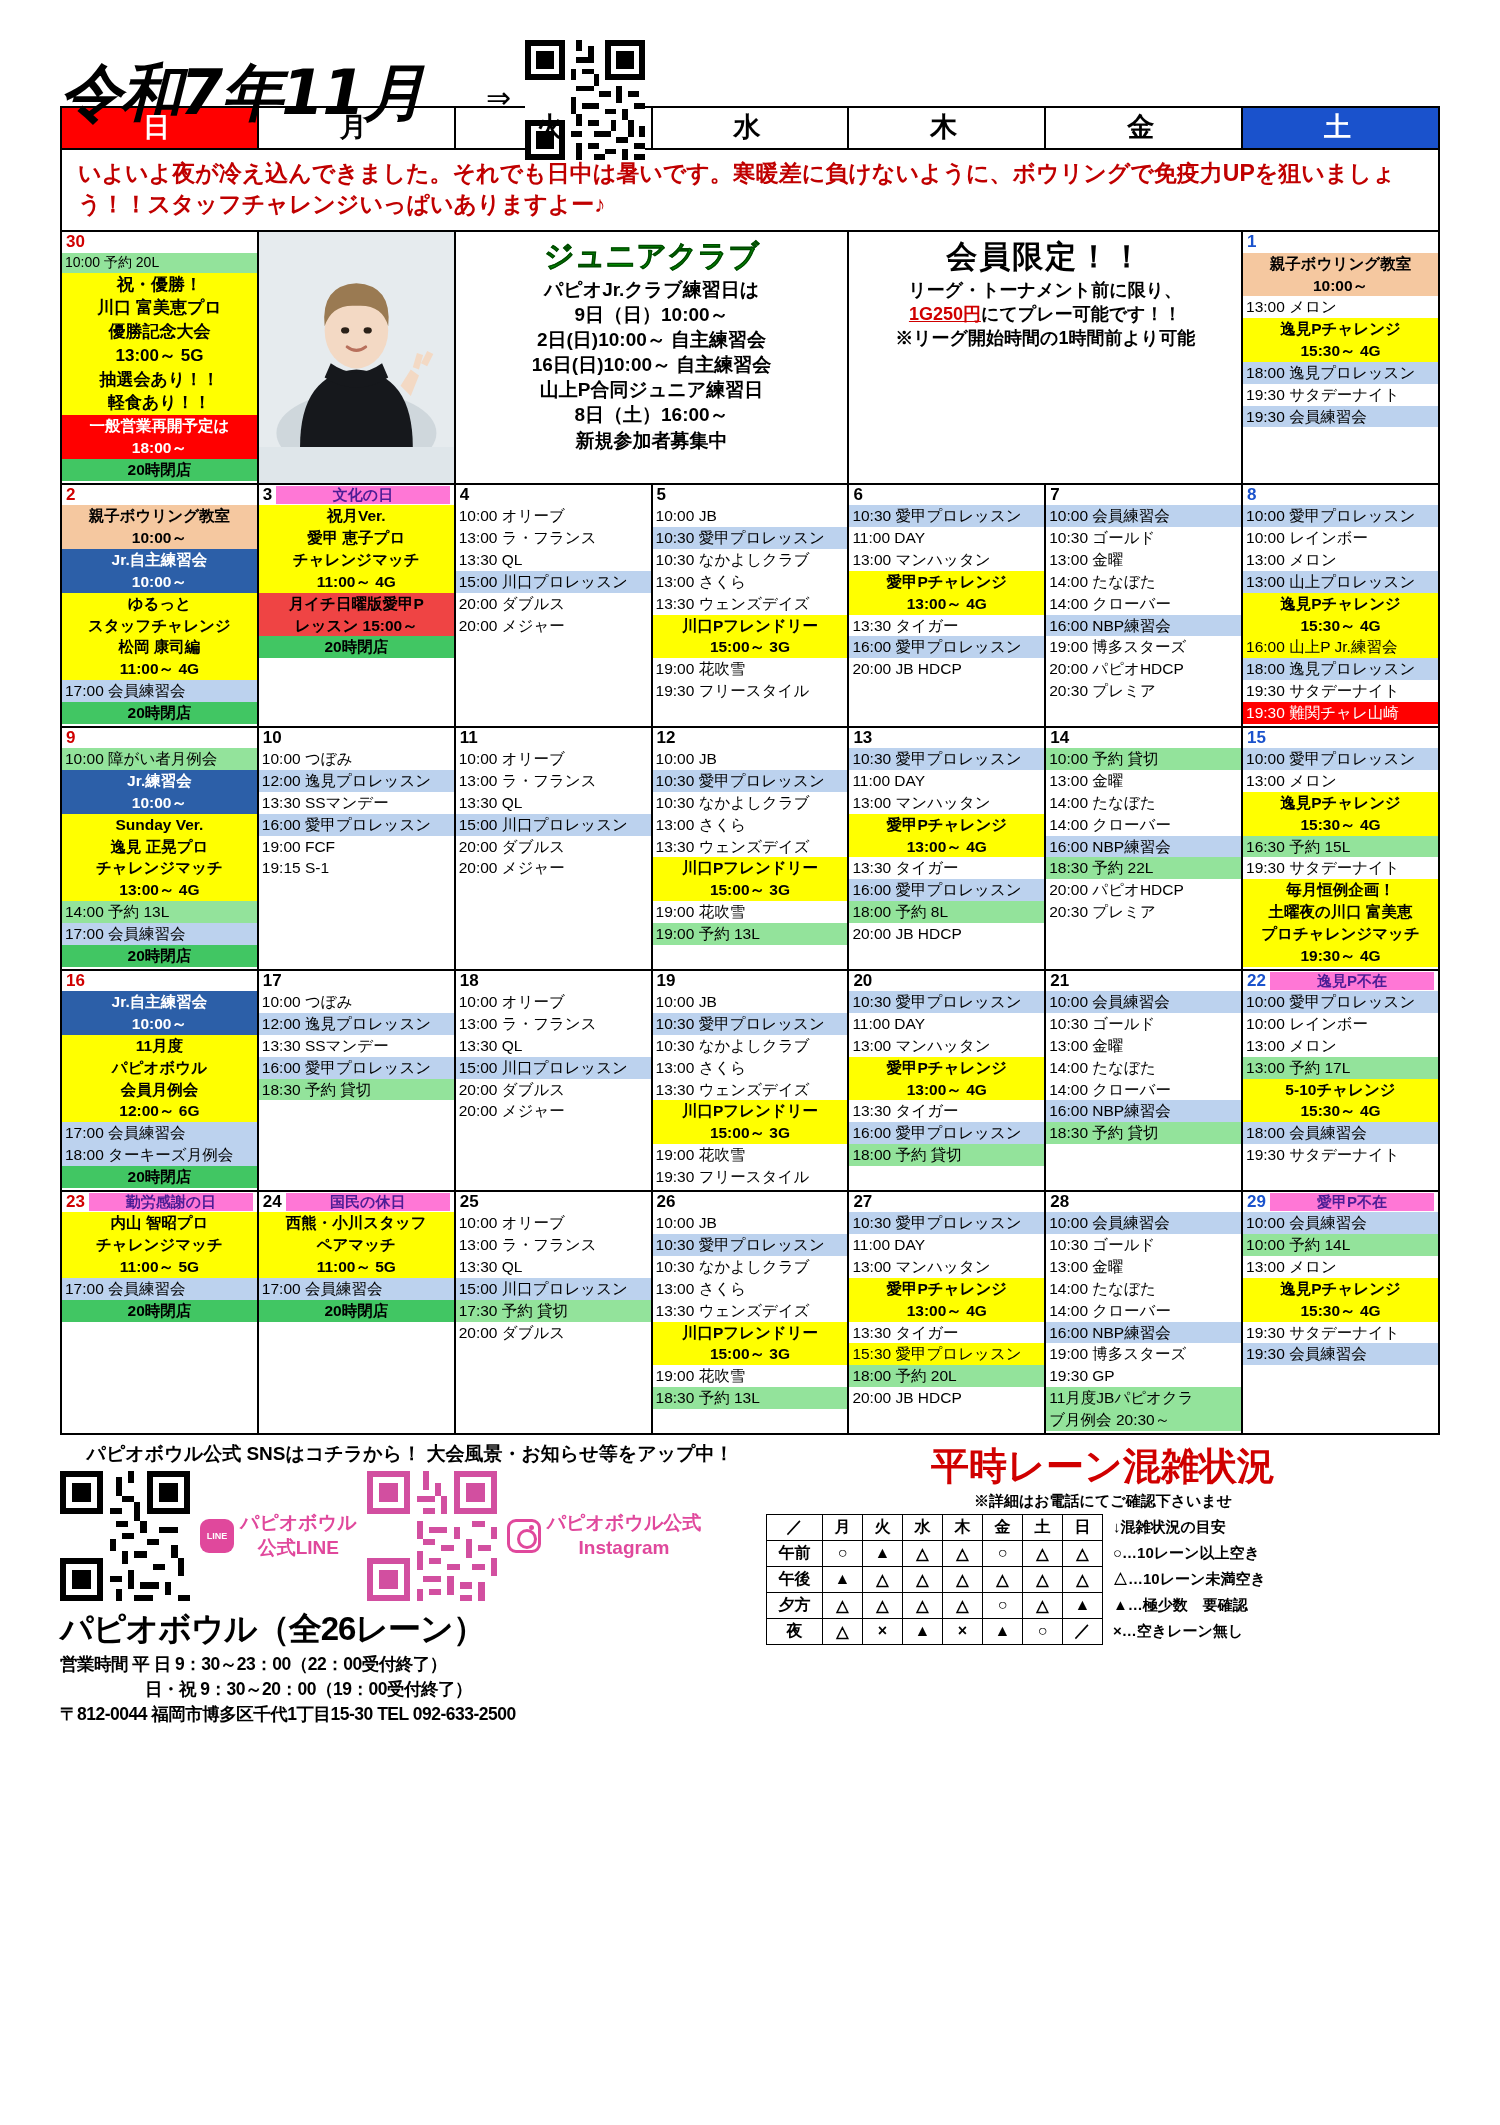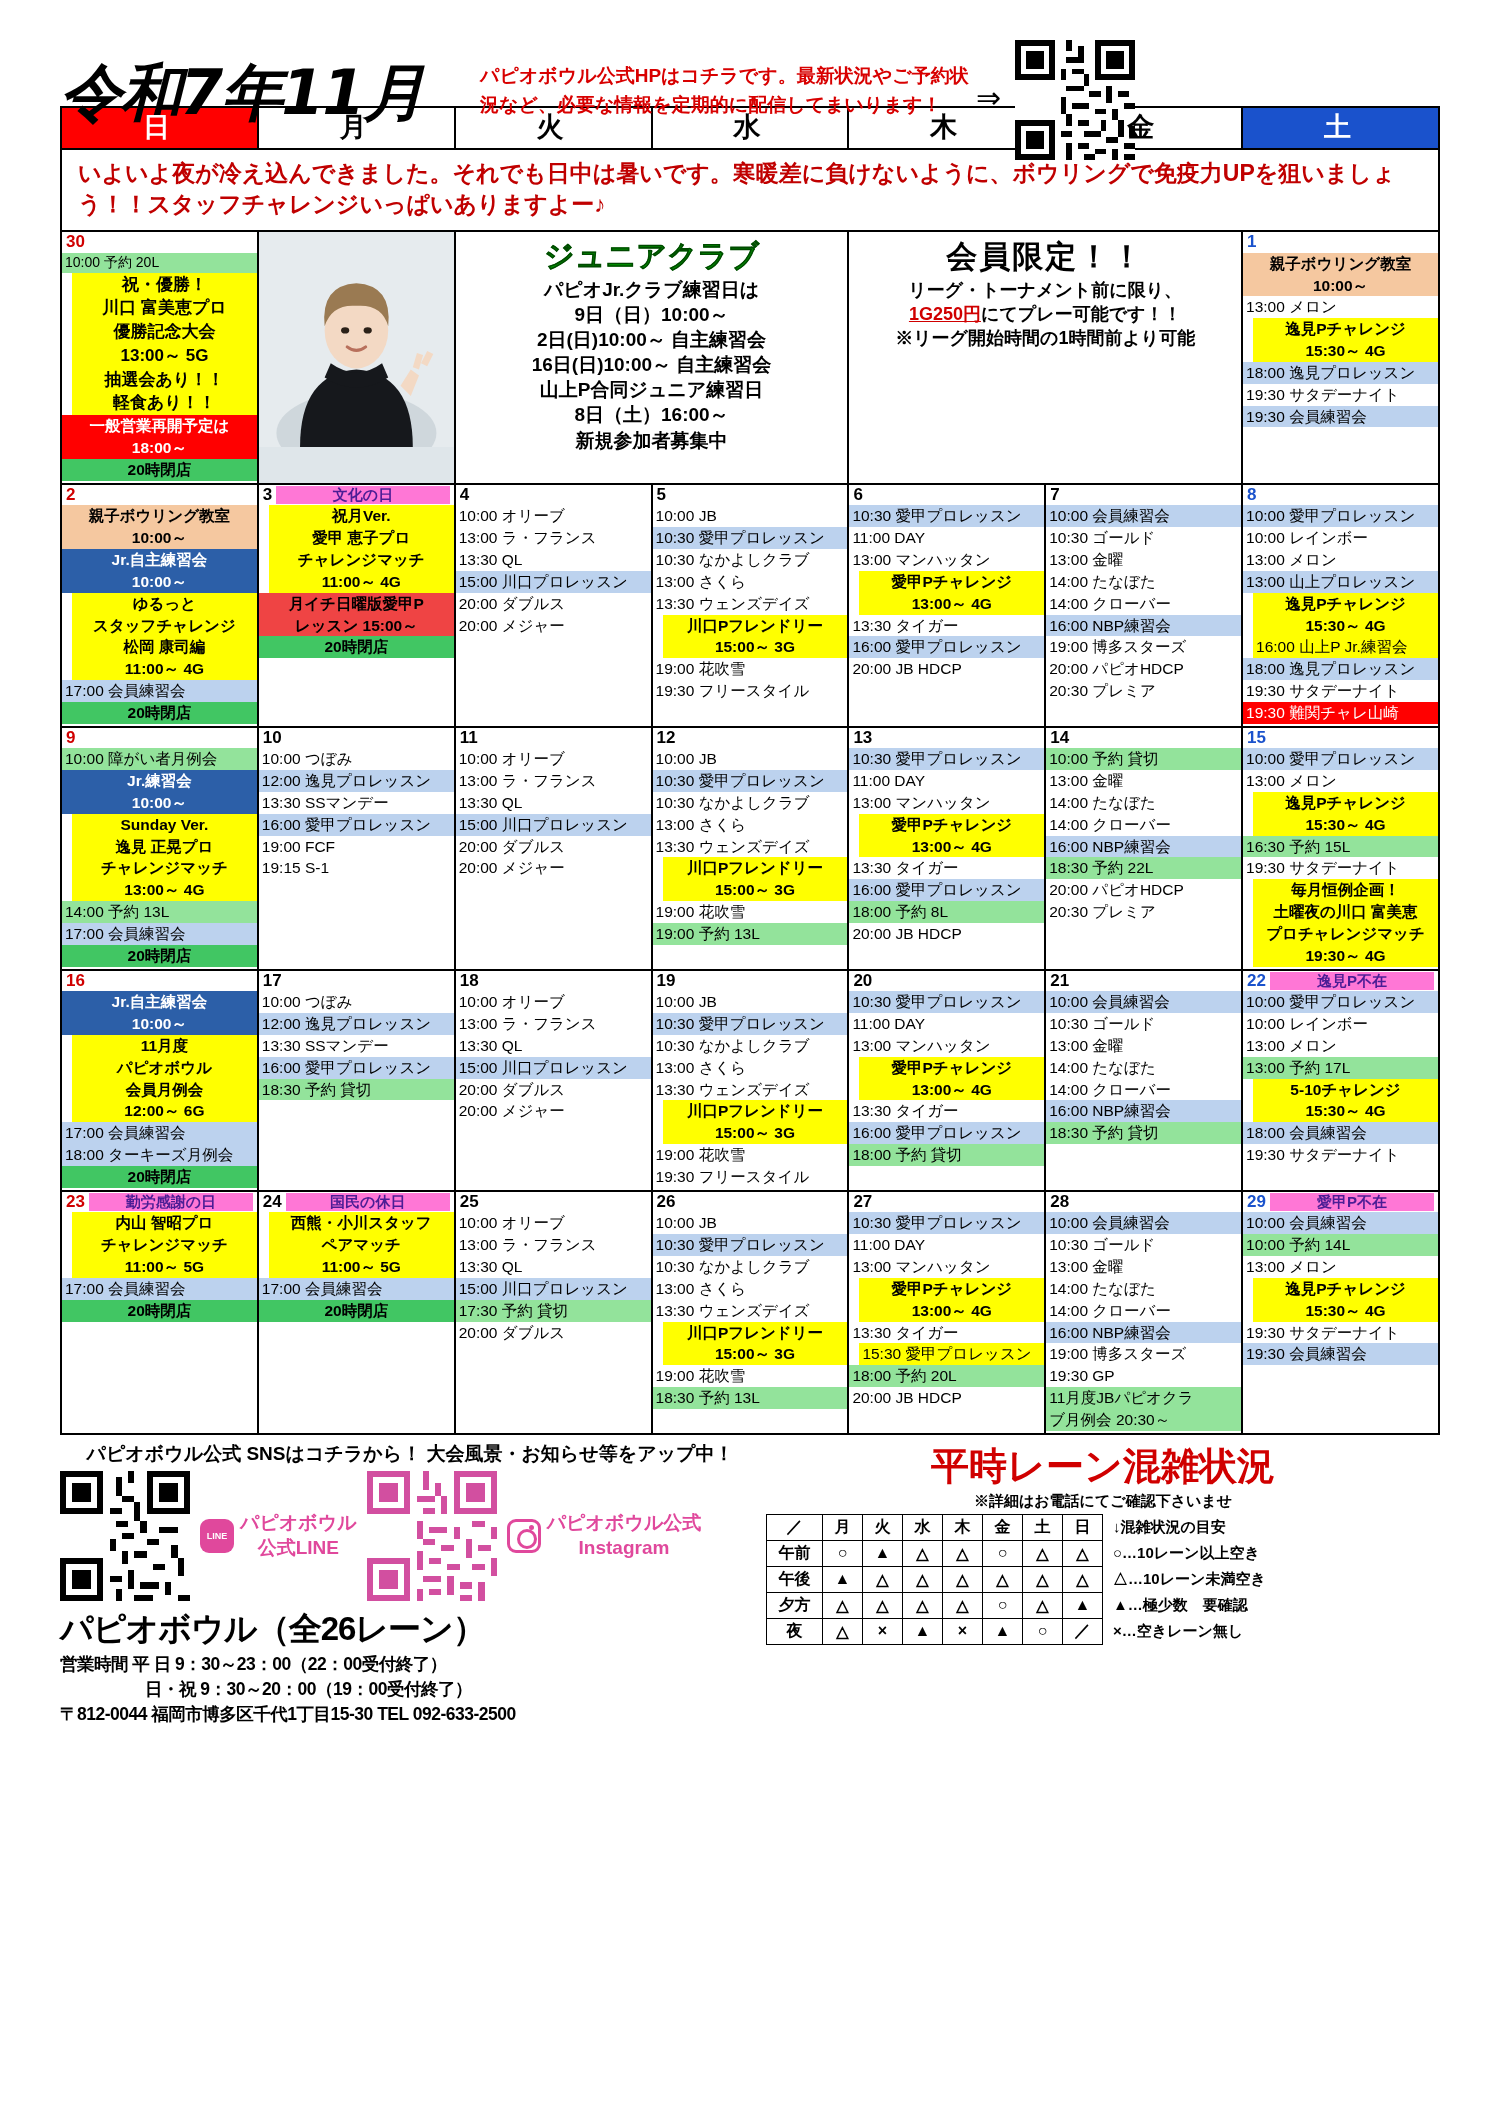--- a/index.html
+++ b/index.html
@@ -64,21 +64,21 @@
   .ev.c { text-align:center; }
   .ev.big { font-size:17px; font-weight:bold; }
   .ev.bold { font-weight:bold; }
   .ev.sm { font-size:14px; }
 
   
   .bg-green   { background:#93e39b; }
   .bg-dgreen  { background:#41c663; }
   .bg-blue    { background:#bcd2ee; }
   .bg-dblue   { background:#2c5fa8; color:#fff; }
-  .bg-yellow  { background:#ffff00;margin-left:10px; }
+  .bg-yellow  { background:#ffff00; }
   .bg-orange  { background:#f5c8a0; }
   .bg-pink    { background:#ef4444; }
   .bg-red     { background:#ff0000; color:#fff; }
   .bg-white   { background:#fff; }
   .bg-lblue   { background:#7fd3f5; }
 
   
   .photo-cell { padding:0; position:relative; overflow:hidden; background:#dfe6ea; }
   .jr-block { text-align:center; padding:4px 2px; }
   .jr-title { font-size:30px; font-weight:bold; color:#00a000; -webkit-text-stroke:0.6px #004a00; }
@@ -113,21 +113,20 @@
   table.cong td.legend { border:none; text-align:left; padding-left:10px; font-size:15px; white-space:nowrap; }
   table.cong th { width:40px; }
 </style>
 </head>
 <body>
 
 <div class="page">
 
   <div class="header">
     <div class="title-main">令和7年11月</div>
-    <div class="hp-text">パピオボウル公式HPはコチラです。最新状況やご予約状況など、必要な情報を定期的に配信してまいります！</div>
     <div class="arrow">⇒</div>
     <div class="qr">
       <svg width="120" height="120" viewBox="0 0 21 21" shape-rendering="crispEdges">
         <rect width="21" height="21" fill="#fff"></rect>
         <g fill="#000">
           <rect x="0" y="0" width="7" height="1"></rect>
             <rect x="0" y="0" width="1" height="7"></rect>
           <rect x="6" y="0" width="1" height="7"></rect>
             <rect x="0" y="6" width="7" height="1"></rect>
           <rect x="2" y="2" width="3" height="3"></rect>

